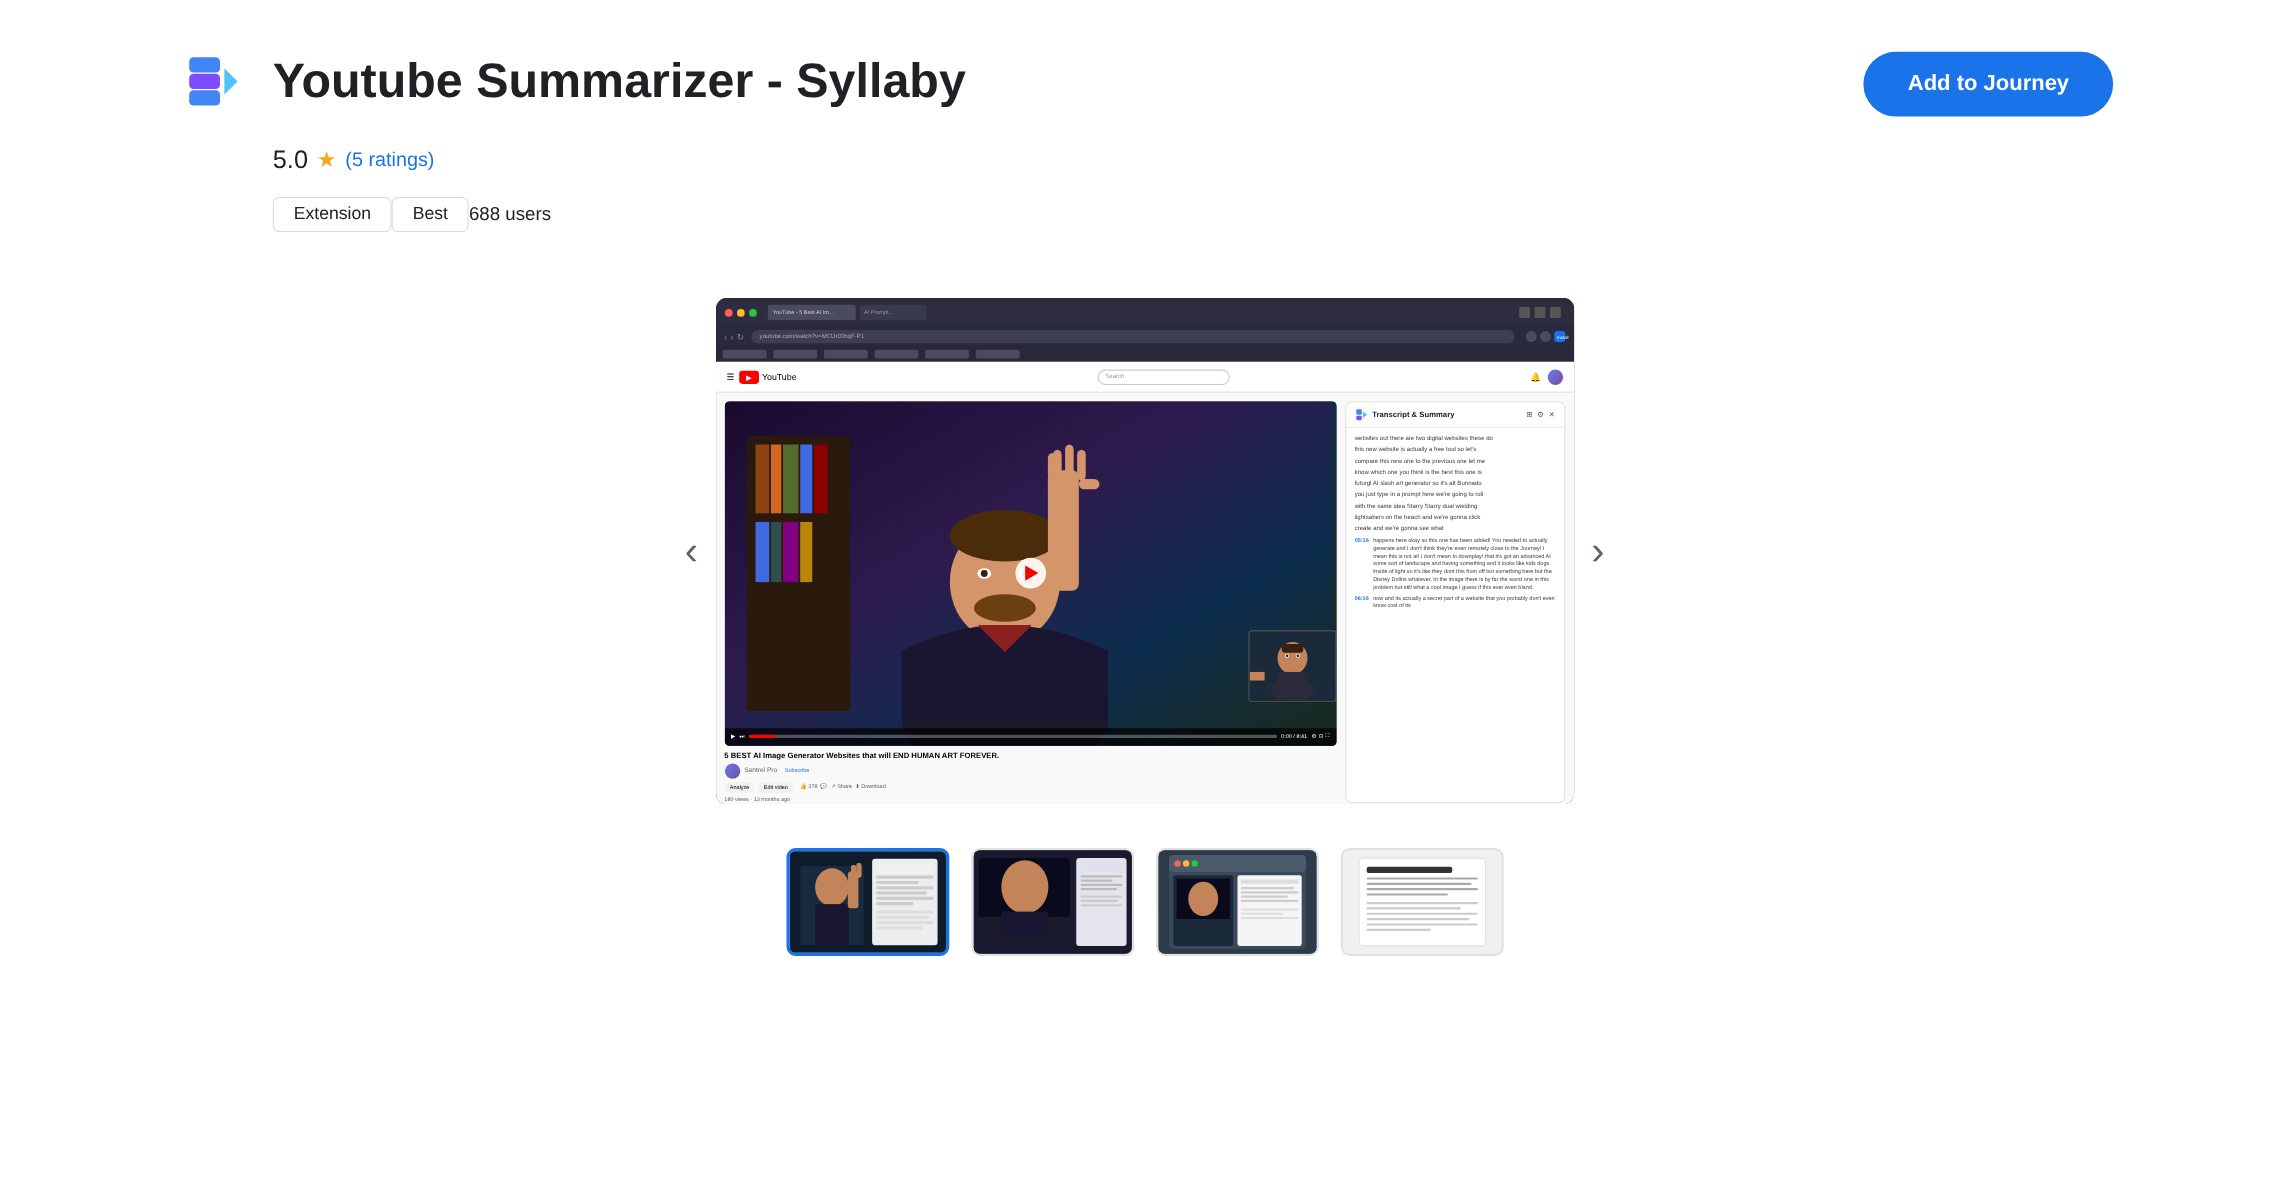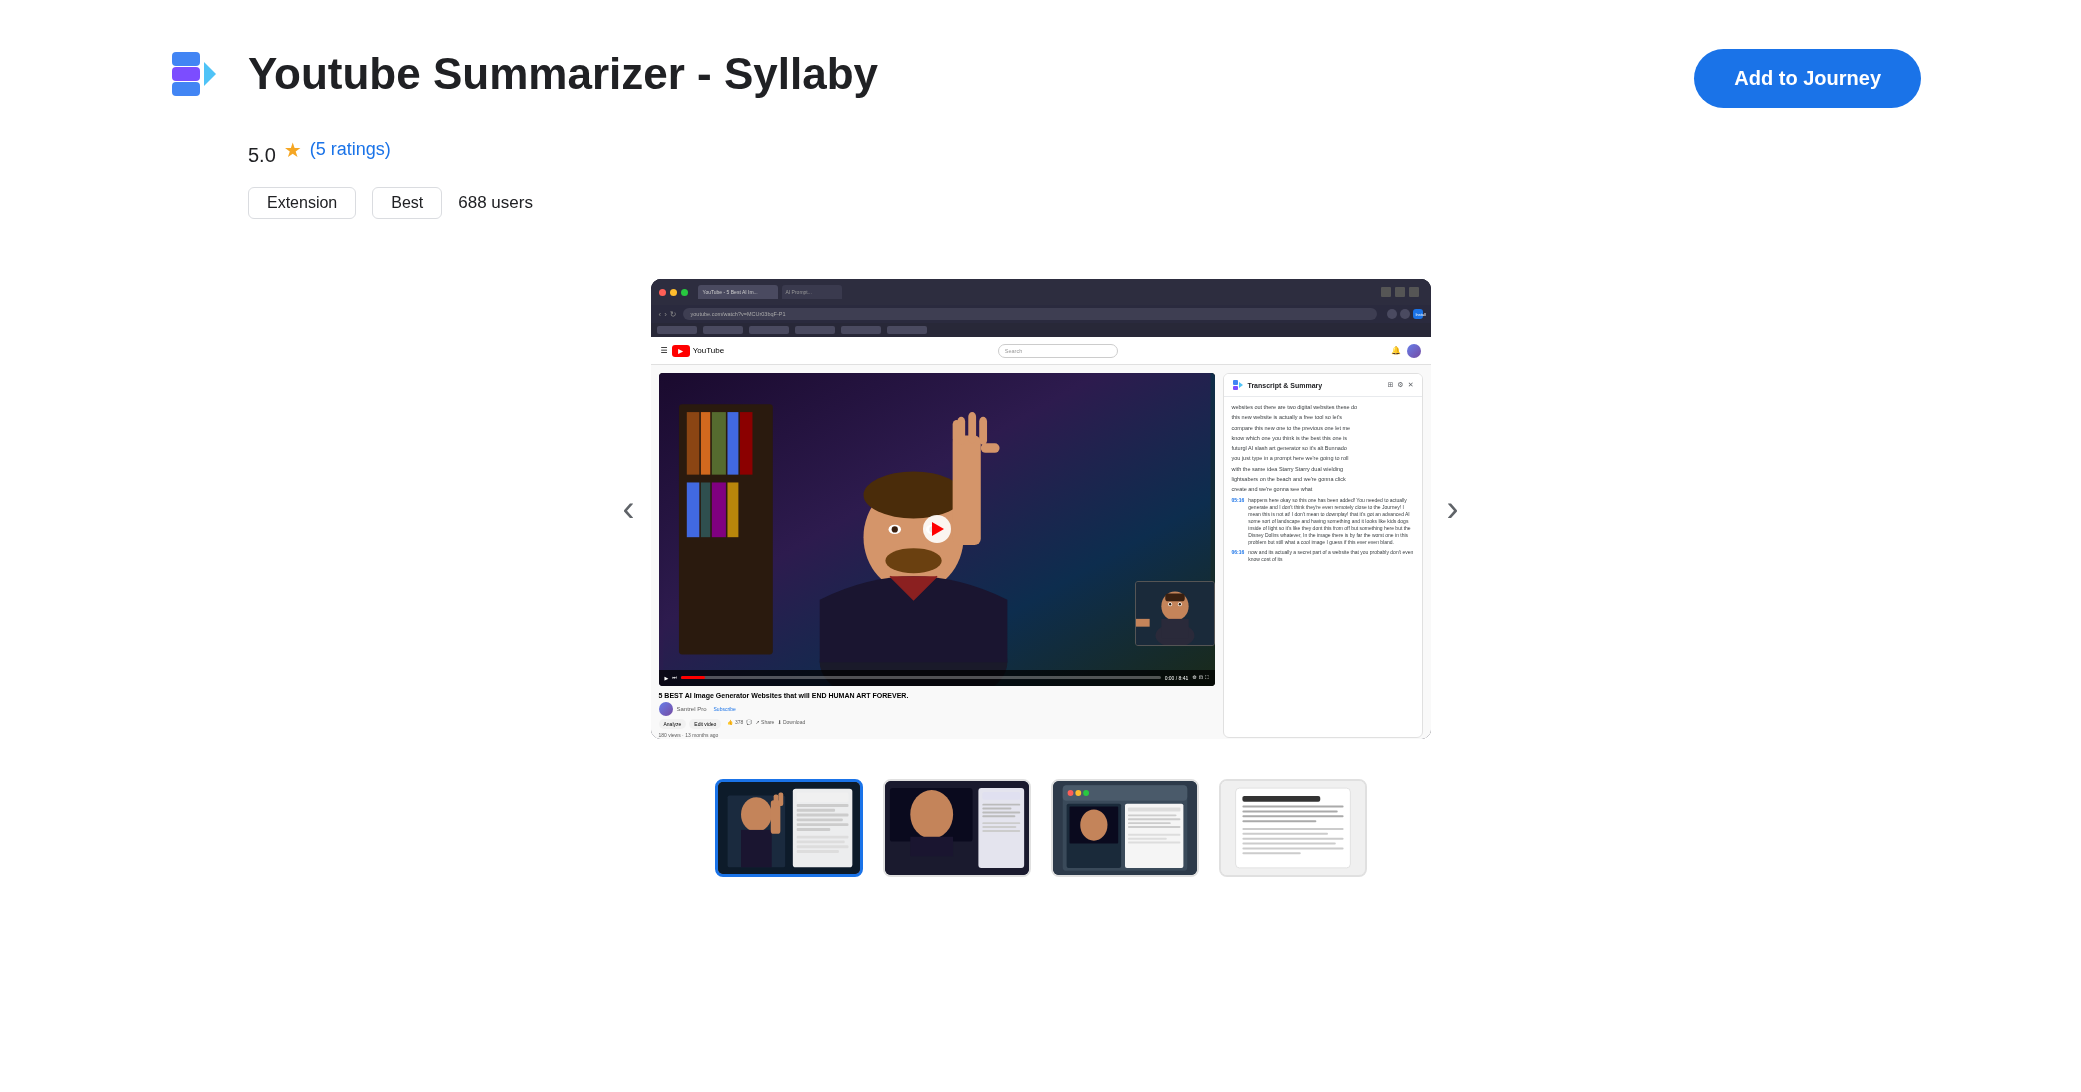--- a/index.html
+++ b/index.html
@@ -18,21 +18,21 @@
     }
 
     .page-container {
       max-width: 2081px;
       padding: 40px 160px;
     }
 
     
     .header-section {
       display: flex;
-      align-items: flex-end;
+      align-items: center;
       justify-content: space-between;
       margin-bottom: 24px;
     }
 
     .header-left {
       display: flex;
       align-items: center;
       gap: 20px;
     }
 
@@ -65,42 +65,40 @@
     
     .rating-section {
       display: flex;
       align-items: center;
       gap: 8px;
       margin-bottom: 20px;
       margin-left: 88px;
     }
 
     .rating-number {
-      font-size: 20px;
+      font-size: 23px;
       color: #202124;
       font-weight: 500;
-      margin-top: 12px;
     }
 
     .star-icon {
       color: #f5a623;
       font-size: 20px;
     }
 
     .rating-link {
       font-size: 18px;
       color: #1a73e8;
       text-decoration: none;
     }
 
     
     .tags-section {
       display: flex;
       align-items: center;
-      gap: 16px;
       margin-left: 88px;
       margin-bottom: 60px;
     }
 
     .tag-badge {
       border: 1.5px solid #dadce0;
       border-radius: 6px;
       padding: 6px 18px;
       font-size: 16px;
       color: #202124;

